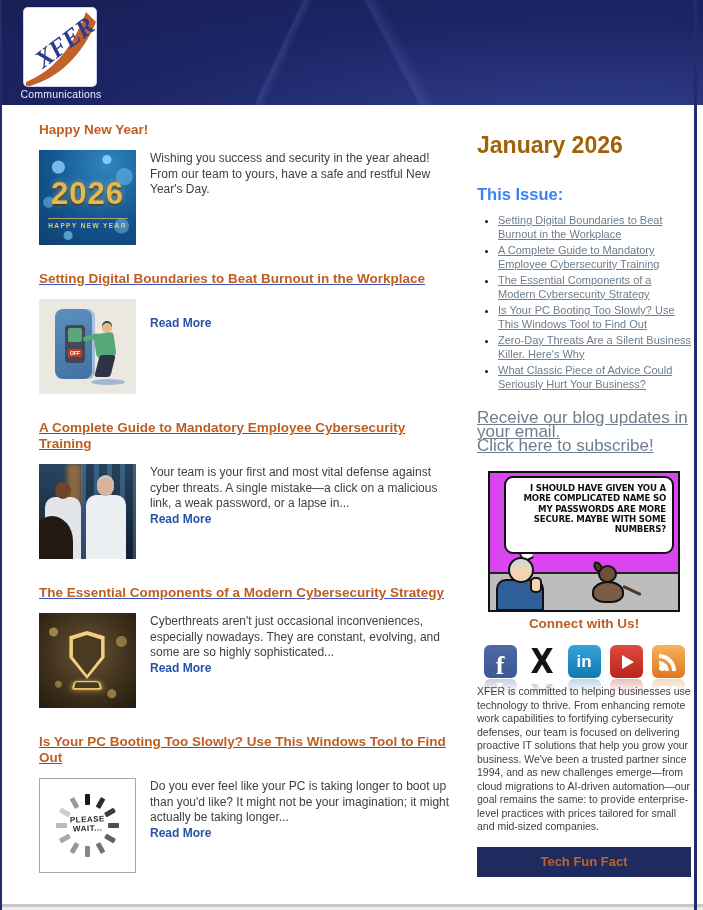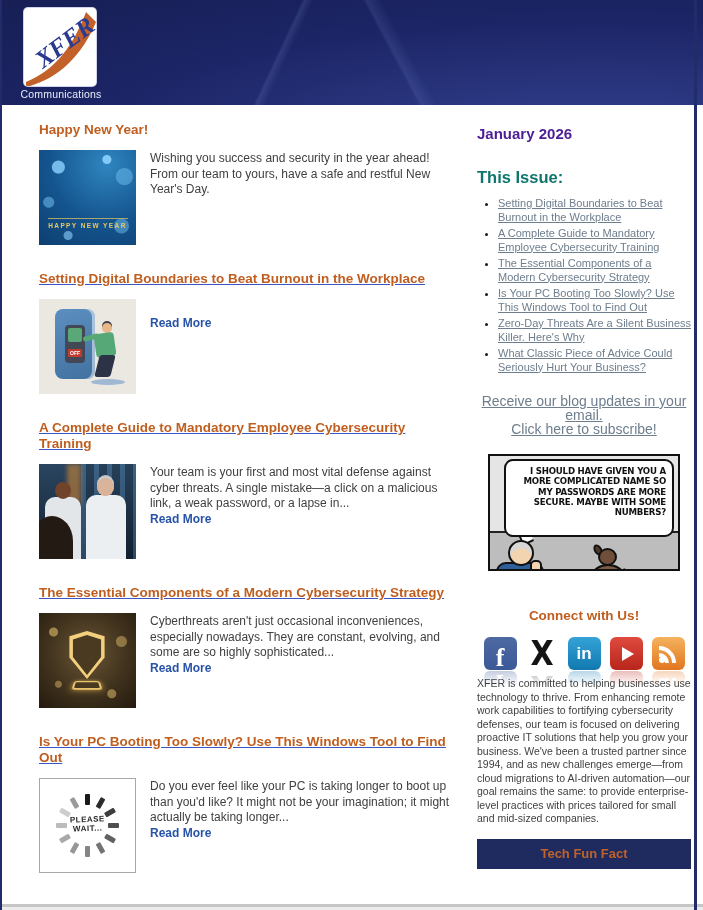--- a/index.html
+++ b/index.html
@@ -98,31 +98,31 @@
       border-radius:3px; transform:perspective(40px) rotateX(45deg); box-shadow:0 0 6px #caa14f; }
 
   
   .img-wait { background:#fff; border:1px solid #a8a8a8; }
   .spinner { position:absolute; left:50%; top:50%; width:0; height:0; }
   .tick { position:absolute; left:-2.5px; top:-5.5px; width:5px; height:11px; border-radius:1px; }
   .wait-text { position:absolute; left:0; right:0; top:36px; text-align:center; font-size:8px; font-weight:bold;
       color:#2a2a2a; line-height:9px; letter-spacing:0.5px; transform:rotate(-2deg); }
 
   
-  .month { margin-top:3px; font-size:15px; font-weight:bold; color:#4c1d95; }
-  .issue-heading { margin-top:26px; font-size:16.5px; font-weight:bold; color:#0f766e; }
+  .month { margin-top:10px; font-size:23px; font-weight:bold; color:#a16207; }
+  .issue-heading { margin-top:26px; font-size:16.5px; font-weight:bold; color:#3b82f6; }
   .issue-list { margin-top:10px; padding-left:21px; }
   .issue-list li { font-size:11px; line-height:13.5px; margin-bottom:3px; color:#1a1a1a; }
   .issue-list a { color:#6e7e8d; text-decoration:underline; cursor:pointer; }
-  .subscribe { margin-top:20px; text-align:center; font-size:14px; line-height:14px; }
+  .subscribe { margin-top:20px; font-size:17px; line-height:14px; }
   .subscribe a { color:#6e7e8d; text-decoration:underline; cursor:pointer; }
 
   
-  .comic { position:relative; width:192px; height:117px; margin:18px auto 0; border:2px solid #111;
-      background:#e5e5e5; overflow:hidden; }
+  .comic { position:relative; width:192px; height:141px; margin:18px auto 0; border:2px solid #111;
+      background:#d946ef; overflow:hidden; }
   .comic-floor { position:absolute; left:0; right:0; bottom:0; height:38px; background:#bdbdbd;
       border-top:2px solid #222; }
   .comic-bubble { position:absolute; left:14px; top:3px; right:4px; height:78px; background:#fff;
       border:2px solid #111; border-radius:9px; padding:5px 6px 0 8px;
       font-family:"DejaVu Sans", sans-serif; font-size:8.6px; font-weight:bold; line-height:10.3px;
       text-align:right; color:#111; letter-spacing:-0.2px; }
   .comic-tail { position:absolute; left:30px; top:76px; width:12px; height:12px; background:#fff;
       border-right:2px solid #111; border-bottom:2px solid #111; transform:rotate(65deg); }
   .man-head { position:absolute; left:18px; top:84px; width:26px; height:26px; border-radius:50%;
       background:#f2d4b0; border:2px solid #111; box-shadow:inset 0 6px 0 #d8d8d8; }
@@ -132,21 +132,21 @@
       background:#f2d4b0; border:2px solid #111; }
   .dog-body { position:absolute; left:102px; top:108px; width:32px; height:22px; border-radius:50% 50% 40% 40%;
       background:#7d5b44; border:2px solid #111; }
   .dog-head { position:absolute; left:108px; top:92px; width:19px; height:18px; border-radius:50%;
       background:#6f4f3a; border:2px solid #111; }
   .dog-ear { position:absolute; left:104px; top:88px; width:8px; height:12px; border-radius:50%;
       background:#4e3828; border:2px solid #111; transform:rotate(-30deg); }
   .dog-tail { position:absolute; left:132px; top:116px; width:20px; height:3px; background:#4e3828;
       border-radius:2px; transform:rotate(25deg); }
 
-  .connect-heading { margin-top:37px; text-align:center; font-size:13.5px; font-weight:bold; color:#bf5e1f; }
+  .connect-heading { margin-top:4px; text-align:center; font-size:13.5px; font-weight:bold; color:#bf5e1f; }
   .social-row { margin-top:14px; display:flex; justify-content:center; gap:9px; }
   .sicon { width:33px; height:33px; border-radius:6px; display:flex; align-items:center; justify-content:center;
       cursor:pointer; -webkit-box-reflect:below 1px linear-gradient(rgba(0,0,0,0) 55%, rgba(0,0,0,0.3)); }
   .sicon-fb { background:linear-gradient(#4e69a2,#3b5998); }
   .sicon-fb span { color:#fff; font-family:"Liberation Serif", serif; font-weight:bold; font-size:26px; margin-top:8px; }
   .sicon-x { background:transparent; }
   .sicon-x span { color:#141414; font-family:"DejaVu Sans", sans-serif; font-weight:bold; font-size:30px; transform:scaleY(1.1); }
   .sicon-in { background:linear-gradient(#35a3d8,#1179b0); }
   .sicon-in span { color:#fff; font-weight:bold; font-size:17px; }
   .sicon-yt { background:linear-gradient(#e04a3f,#b7251b); }
@@ -185,20 +185,21 @@
   </div>
 
   <div class="content">
 
     <div class="left-col">
 
       <div class="article">
         <div class="article-title">Happy New Year!</div>
         <div class="article-body">
           <div class="article-image img-newyear">
+            <div class="ny-year">2026</div>
             <div class="ny-caption">HAPPY NEW YEAR</div>
           </div>
           <div class="article-text">Wishing you success and security in the year ahead! From our team to yours, have a safe and restful New Year's Day.</div>
         </div>
       </div>
 
       <div class="article">
         <div class="article-title"><a class="article-title-link">Setting Digital Boundaries to Beat Burnout in the Workplace</a></div>
         <div class="article-body">
           <div class="article-image img-switch">

